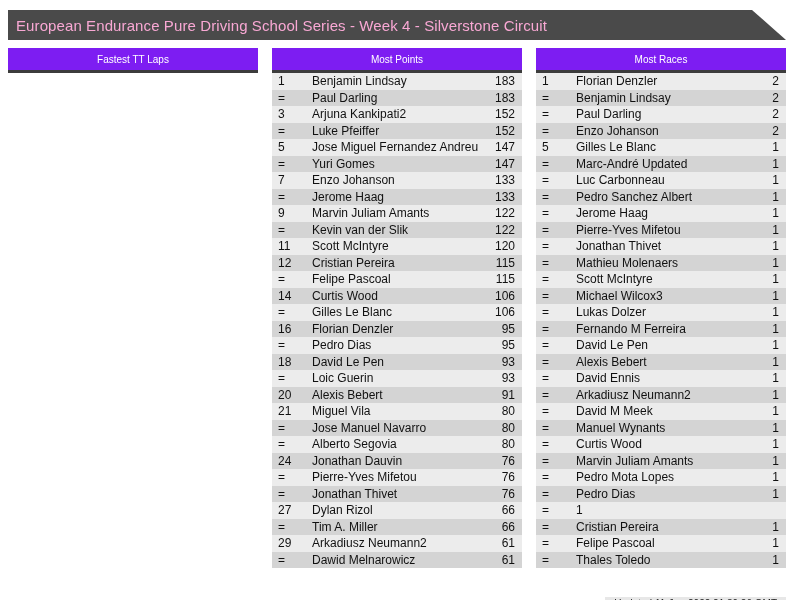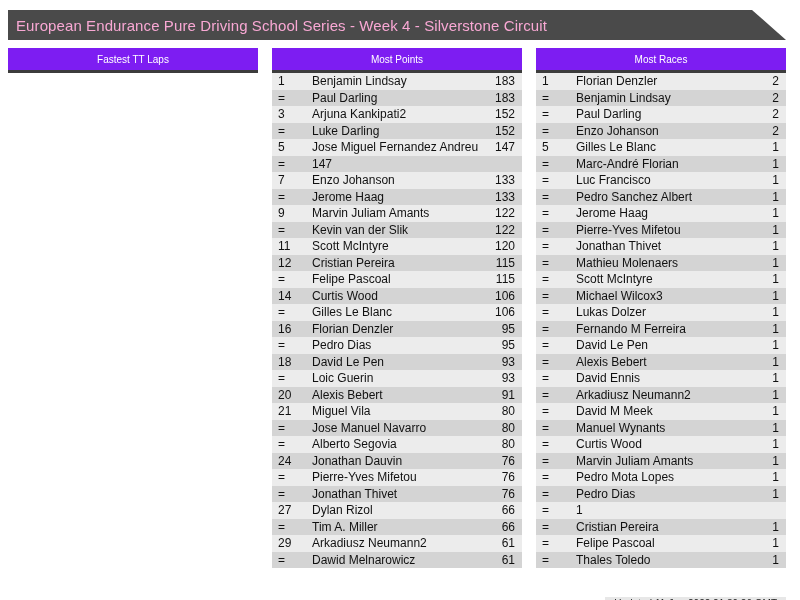--- a/index.html
+++ b/index.html
@@ -81,30 +81,31 @@
           <span class="cell-name">Paul Darling</span>
           <span class="cell-value">183</span>
         </div>
         <div class="row">
           <span class="cell-rank">3</span>
           <span class="cell-name">Arjuna Kankipati2</span>
           <span class="cell-value">152</span>
         </div>
         <div class="row">
           <span class="cell-rank">=</span>
-          <span class="cell-name">Luke Darling</span>
+          <span class="cell-name">Luke Pfeiffer</span>
           <span class="cell-value">152</span>
         </div>
         <div class="row">
           <span class="cell-rank">5</span>
           <span class="cell-name">Jose Miguel Fernandez Andreu</span>
           <span class="cell-value">147</span>
         </div>
         <div class="row">
           <span class="cell-rank">=</span>
+          <span class="cell-name">Yuri Gomes</span>
           <span class="cell-value">147</span>
         </div>
         <div class="row">
           <span class="cell-rank">7</span>
           <span class="cell-name">Enzo Johanson</span>
           <span class="cell-value">133</span>
         </div>
         <div class="row">
           <span class="cell-rank">=</span>
           <span class="cell-name">Jerome Haag</span>
@@ -245,26 +246,26 @@
           <span class="cell-name">Enzo Johanson</span>
           <span class="cell-value">2</span>
         </div>
         <div class="row">
           <span class="cell-rank">5</span>
           <span class="cell-name">Gilles Le Blanc</span>
           <span class="cell-value">1</span>
         </div>
         <div class="row">
           <span class="cell-rank">=</span>
-          <span class="cell-name">Marc-André Florian</span>
-          <span class="cell-value">1</span>
-        </div>
-        <div class="row">
-          <span class="cell-rank">=</span>
-          <span class="cell-name">Luc Francisco</span>
+          <span class="cell-name">Marc-André Updated</span>
+          <span class="cell-value">1</span>
+        </div>
+        <div class="row">
+          <span class="cell-rank">=</span>
+          <span class="cell-name">Luc Carbonneau</span>
           <span class="cell-value">1</span>
         </div>
         <div class="row">
           <span class="cell-rank">=</span>
           <span class="cell-name">Pedro Sanchez Albert</span>
           <span class="cell-value">1</span>
         </div>
         <div class="row">
           <span class="cell-rank">=</span>
           <span class="cell-name">Jerome Haag</span>

